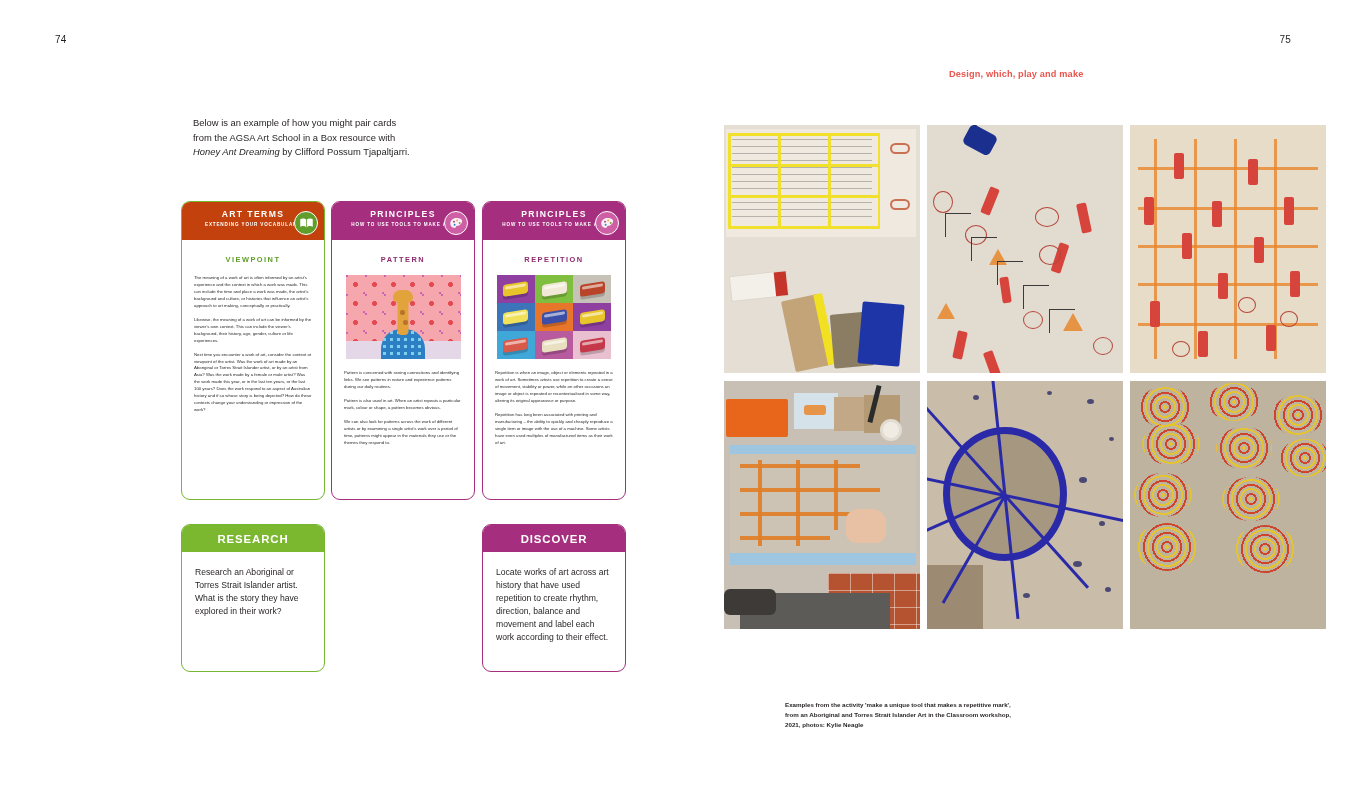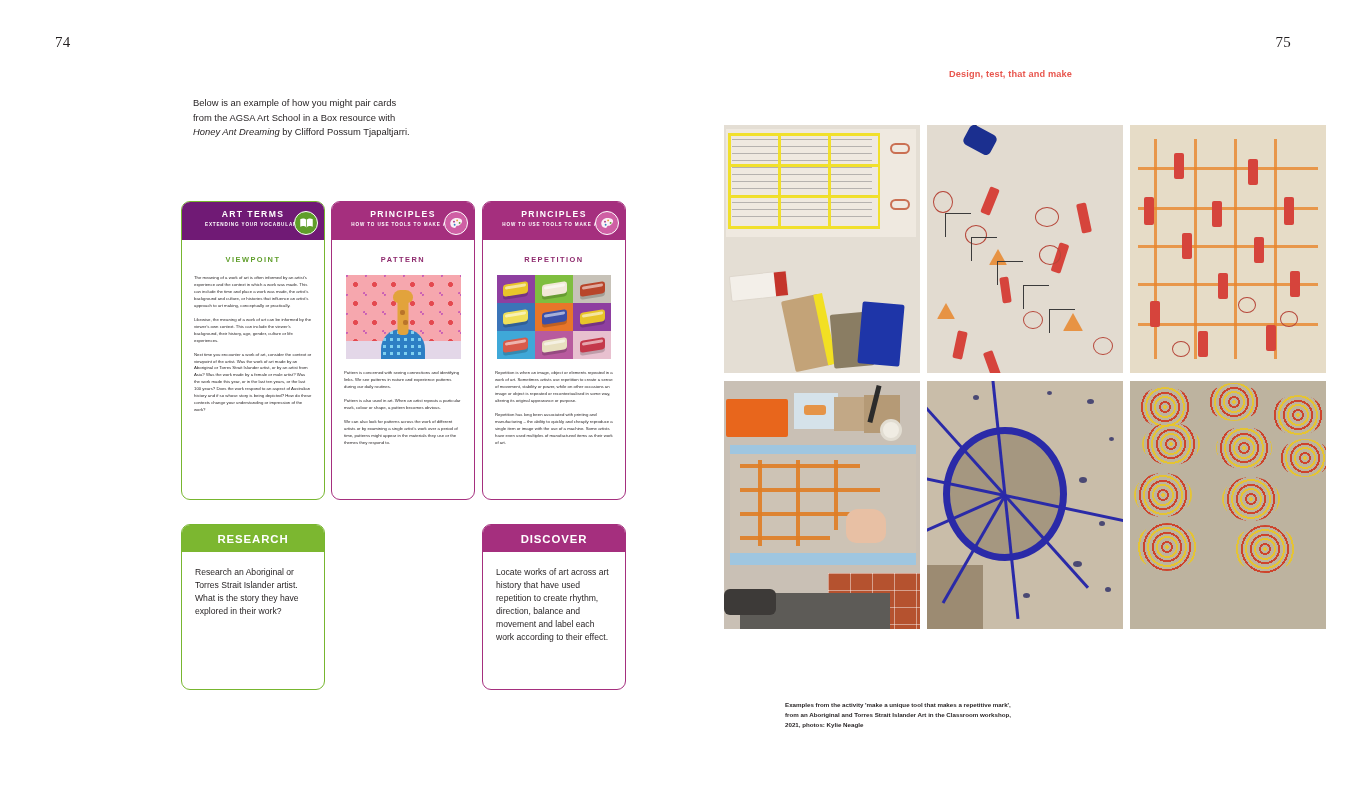--- a/index.html
+++ b/index.html
@@ -8,29 +8,29 @@
     width: 1346px; height: 800px;
     background: #ffffff;
     font-family: "Liberation Sans", sans-serif;
     color: #231f20;
     overflow: hidden;
     position: relative;
   }
   .spread { position: absolute; inset: 0; }
 
   
-  .folio { position: absolute; font-size: 15px; color: #231f20; letter-spacing: .2px; font-family: Liberation Serif, serif; }
+  .folio { position: absolute; font-size: 10px; color: #231f20; letter-spacing: .2px; }
   .folio-left  { left: 55px;  top: 34px; }
   .folio-right { right: 55px; top: 34px; }
 
   
   .left-page { position: absolute; left: 0; top: 0; width: 673px; height: 800px; }
 
   .intro {
-    position: absolute; left: 193px; top: 96px; width: 230px;
+    position: absolute; left: 193px; top: 116px; width: 230px;
     font-size: 9.4px; line-height: 1.55; color: #231f20;
   }
   .intro em { font-style: italic; }
 
   .cards { position: absolute; left: 0; top: 0; width: 673px; height: 800px; }
 
   
   .card {
     position: absolute;
     border-radius: 9px;
@@ -97,21 +97,21 @@
 
   
   .card-tall { top: 201px; width: 144px; height: 299px; border: 1.6px solid; }
   .card-green { left: 181px; border-color: #77b62f; }
   .card-pink1 { left: 331px; border-color: #a52f7e; }
   .card-pink2 { left: 482px; border-color: #a52f7e; }
 
   .card-head {
     position: relative; height: 38px; padding: 7px 8px 0; text-align: center; color: #ffffff;
   }
-  .card-green .card-head { background: #701a75; }
+  .card-green .card-head { background: #c2410c; }
   .card-pink1 .card-head, .card-pink2 .card-head { background: #a52f7e; }
   .card-head-title {
     font-size: 8.6px; font-weight: bold; letter-spacing: 1.4px; text-transform: uppercase;
   }
   .card-head-sub {
     font-size: 4.6px; font-weight: bold; letter-spacing: .85px; margin-top: 3px;
     text-transform: uppercase;
   }
   .head-badge {
     position: absolute; right: 6px; top: 9px; width: 24px; height: 24px; border-radius: 50%;
@@ -172,21 +172,21 @@
     position: absolute; left: 18%; top: 28%; width: 64%; height: 44%;
     border-radius: 3px; transform: skewY(-9deg);
     box-shadow: 0 3px 0 rgba(0,0,0,.18);
   }
   .ig-obj:after {
     content: ""; position: absolute; left: 8%; top: 18%; width: 84%; height: 26%;
     background: rgba(255,255,255,.55); border-radius: 2px;
   }
 
   
-  .card-action { top: 524px; width: 144px; height: 166px; border: 1.6px solid; }
+  .card-action { top: 524px; width: 144px; height: 148px; border: 1.6px solid; }
   .action-green { left: 181px; border-color: #77b62f; }
   .action-pink-a { left: 331px; border-color: #a52f7e; }
   .action-pink-b { left: 482px; border-color: #a52f7e; }
   .action-head {
     height: 27px; display: flex; align-items: center; justify-content: center;
     color: #ffffff; font-size: 11.4px; font-weight: bold; letter-spacing: .9px;
     text-transform: uppercase;
   }
   .action-green .action-head { background: #7cb730; }
   .action-pink-a .action-head, .action-pink-b .action-head { background: #a52f7e; }
@@ -438,21 +438,21 @@
       <div class="card card-action action-pink-b">
         <div class="action-head">DISCOVER</div>
         <div class="action-body">Locate works of art across art history that have used repetition to create rhythm, direction, balance and movement and label each work according to their effect.</div>
       </div>
 
     </div>
   </div>
 
   <div class="right-page">
 
-    <div class="section-kicker">Design, test, that and make</div>
+    <div class="section-kicker">Design, which, play and make</div>
 
     <div class="photo-grid">
 
       <div class="photo-row">
 
         <div class="photo p1">
           <div class="sheet"></div>
           <div class="greytext"></div>
           <div class="ygrid"></div>
           <div class="redmark" style="top:18px;"></div>

